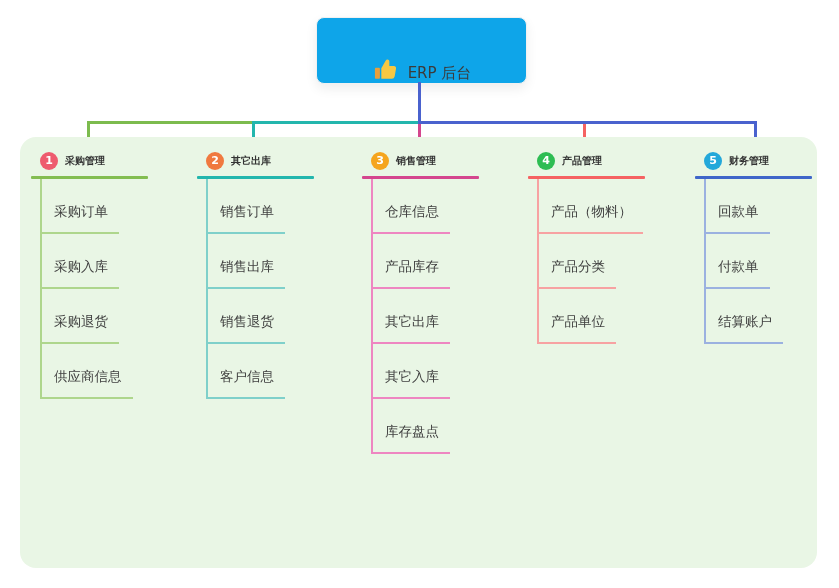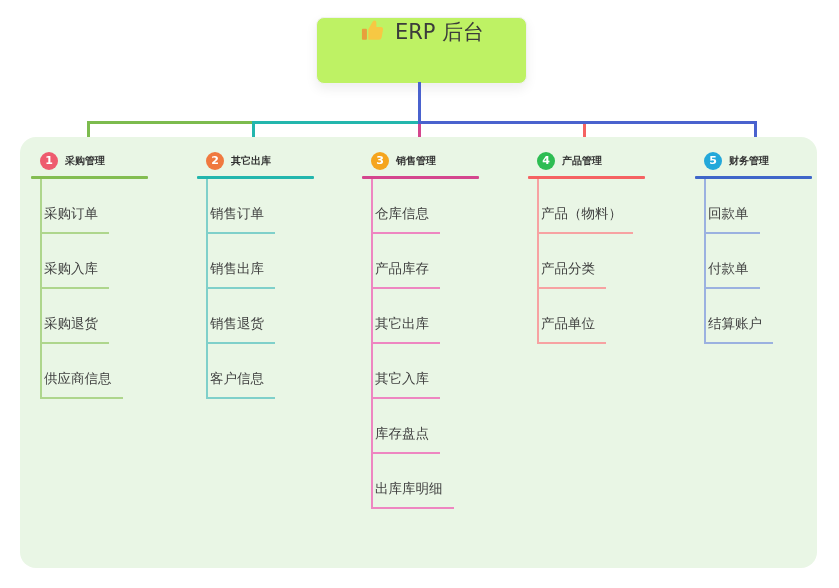--- a/index.html
+++ b/index.html
@@ -2,24 +2,24 @@
 <html><head>
 <meta charset="utf-8">
 <style>
   html,body{margin:0;padding:0;background:#ffffff;}
   body{font-family:"DejaVu Sans","Liberation Sans",sans-serif;}
   .canvas{position:relative;width:839px;height:588px;background:#ffffff;overflow:hidden;}
 
   
   .root-node{
     position:absolute;left:316px;top:17px;width:209px;height:65px;
-    background:#bef264;border:1px solid #f1f1f1;border-radius:8px;
+    background:#0ea5e9;border:1px solid #f1f1f1;border-radius:8px;
     box-shadow:0 5px 12px rgba(0,0,0,0.07);
-    display:flex;align-items:flex-start;justify-content:center;gap:10px;
-    color:#3b3b3b;font-size:21px;font-weight:500;
+    display:flex;align-items:flex-end;justify-content:center;gap:10px;
+    color:#3b3b3b;font-size:15px;font-weight:500;
   }
   .thumb-icon{width:26px;height:26px;display:block;}
 
   
   .line{position:absolute;}
   .stem     {left:418px;top:82px;width:3px;height:42px;background:var(--blue);}
   .h-green  {left:87px;top:121px;width:165px;height:3px;background:var(--green);border-top-left-radius:3px;}
   .h-teal   {left:252px;top:121px;width:166px;height:3px;background:var(--teal);}
   .h-blue   {left:418px;top:121px;width:339px;height:3px;background:var(--blue);border-top-right-radius:3px;}
   .d1{left:87px; top:121px;width:3px;height:31px;background:var(--green);}
@@ -37,21 +37,21 @@
   .b1{left:31px;}  .b2{left:197px;}  .b3{left:362px;}  .b4{left:528px;}  .b5{left:695px;}
 
   .branch-header{display:flex;align-items:center;height:26px;padding-left:9px;gap:7px;cursor:default;}
   .badge{width:18px;height:18px;border-radius:50%;background:var(--badge);
     color:#fff;font-size:11px;font-weight:700;line-height:18px;text-align:center;flex:0 0 auto;}
   .branch-title{font-size:10px;font-weight:600;color:#333;white-space:nowrap;}
   .branch-underline{width:117px;height:3px;background:var(--accent);margin-top:2px;border-radius:1px;}
 
   .leaves{position:relative;margin-left:9px;}
   .vline{position:absolute;left:0;top:0;width:2px;height:100%;background:var(--leaf);}
-  .leaf{display:table;padding:24px 11px 9px 4px;border-bottom:2px solid var(--leaf);}
+  .leaf{display:table;padding:24px 11px 9px 14px;border-bottom:2px solid var(--leaf);font-family:Liberation Mono, monospace;}
   .leaf:first-child{padding-top:20px;}
   .leaf-label{font-size:13.5px;line-height:20px;color:#3f3f3f;white-space:nowrap;}
 </style>
 </head>
 <body>
 
 <div class="canvas" style="--panel: #e9f6e5; --green: #7cbb4e; --teal: #23b6ad; --blue: #4a62ce; --magenta: #d4468e; --red: #f56262;">
 
   <div class="root-node">
     <svg class="thumb-icon" viewBox="0 0 24 24">
@@ -135,23 +135,20 @@
         </div>
       <div class="leaf">
           <span class="leaf-label">其它出库</span>
         </div>
       <div class="leaf">
           <span class="leaf-label">其它入库</span>
         </div>
       <div class="leaf">
           <span class="leaf-label">库存盘点</span>
         </div>
-      <div class="leaf">
-          <span class="leaf-label">出库库明细</span>
-        </div>
     </div>
   </div>
 
   <div class="branch b4" style="--badge: #2ebd53; --accent: #f56262; --leaf: #f7a2a2;">
     <div class="branch-header">
       <span class="badge">4</span>
       <span class="branch-title">产品管理</span>
     </div>
     <div class="branch-underline"></div>
     <div class="leaves">

